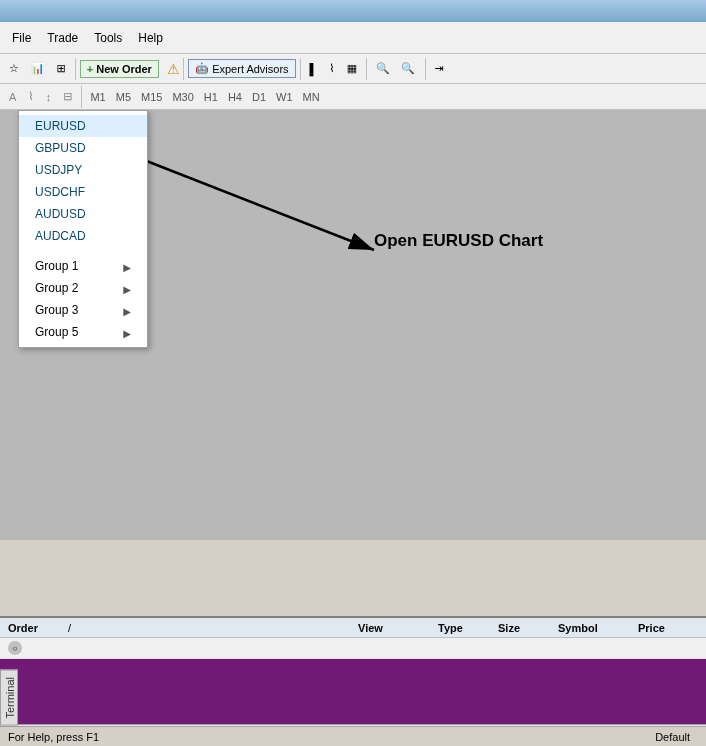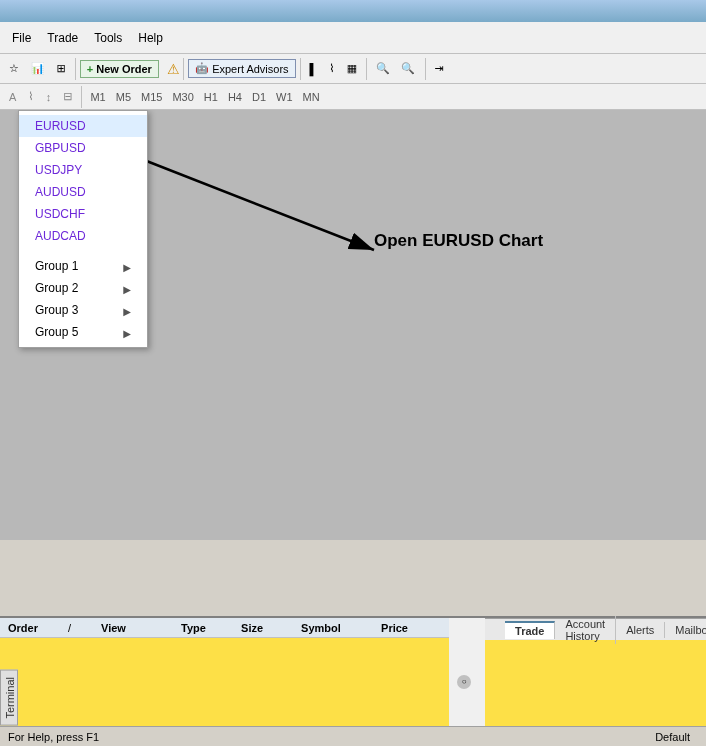--- a/index.html
+++ b/index.html
@@ -108,21 +108,21 @@
       border: 1px solid #a0a0a0;
       box-shadow: 2px 2px 6px rgba(0,0,0,0.3);
       z-index: 100;
       min-width: 130px;
       padding: 4px 0;
     }
     .dd-item {
       padding: 4px 16px;
       cursor: pointer;
       font-size: 12px;
-      color: #6d28d9;
+      color: #0c4a6e;
     }
     .dd-selected { background: #ddeeff; }
     .dd-separator { height: 8px; }
     .dd-group {
       padding: 4px 16px;
       cursor: pointer;
       font-size: 12px;
       display: flex;
       align-items: flex-end;
       justify-content: space-between;
@@ -137,24 +137,24 @@
       pointer-events: none;
     }
 
     
     #bottom-panel {
       position: absolute;
       bottom: 0;
       left: 0;
       right: 0;
       height: 130px;
-      background: #fde047;
+      background: #701a75;
       border-top: 2px solid #808080;
       display: flex;
-      flex-direction: row;
+      flex-direction: column;
     }
     #bottom-columns {
       display: flex;
       align-items: center;
       background: #e0e8f0;
       padding: 2px 8px;
       font-size: 11px;
       border-bottom: 1px solid #c0c0c0;
       height: 20px;
     }
@@ -314,22 +314,22 @@
   <span class="tb2-period">W1</span>
   <span class="tb2-period">MN</span>
 </div>
 
 <div id="main-area">
 
   <div id="dropdown-menu">
     <div class="dd-item dd-selected">EURUSD</div>
     <div class="dd-item">GBPUSD</div>
     <div class="dd-item">USDJPY</div>
+    <div class="dd-item">USDCHF</div>
     <div class="dd-item">AUDUSD</div>
-    <div class="dd-item">USDCHF</div>
     <div class="dd-item">AUDCAD</div>
     <div class="dd-separator"></div>
     <div class="dd-group">
       <span>Group 1</span>
       <span class="dd-group-arrow">▶</span>
     </div>
     <div class="dd-group">
       <span>Group 2</span>
       <span class="dd-group-arrow">▶</span>
     </div>

